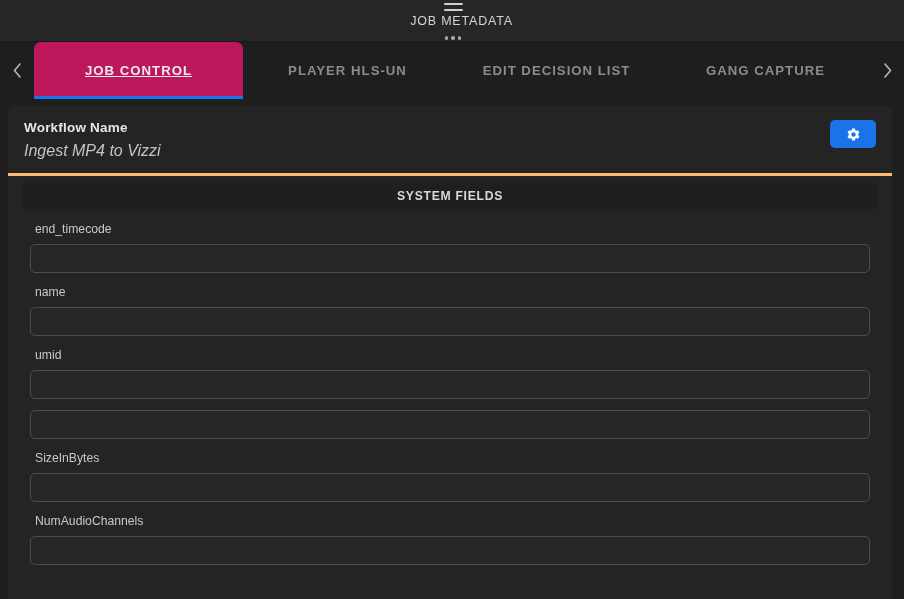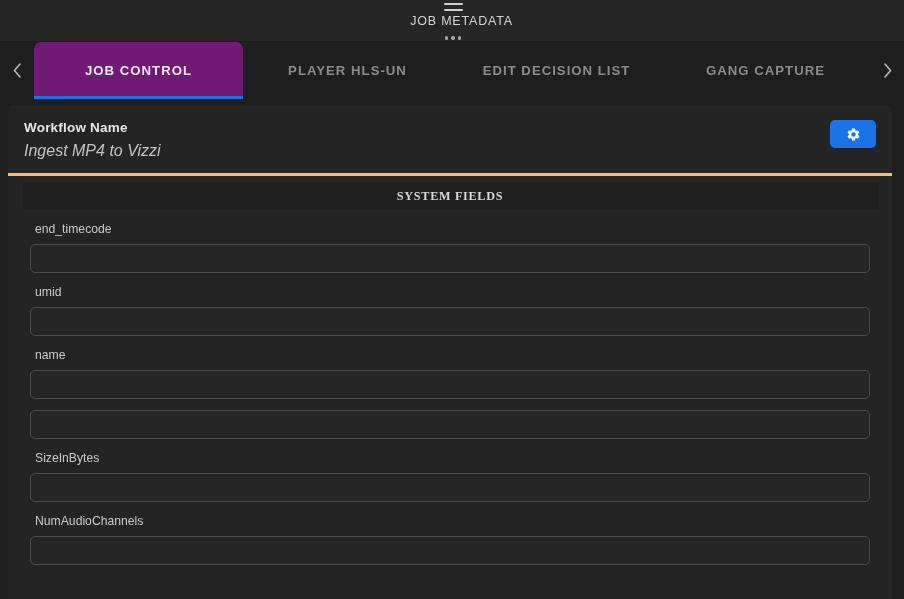--- a/index.html
+++ b/index.html
@@ -116,22 +116,23 @@
     font-size: 13.2px;
     font-weight: 700;
     letter-spacing: 1.0px;
     cursor: pointer;
     white-space: nowrap;
     padding: 0 6px;
   }
 
   .tab.active {
     color: #eaeaea;
-    background: #701a75;
+    background: #be185d;
     border-radius: 7px 7px 0 0;
+    text-decoration: underline;
   }
 
   .tab .tab-underline {
     display: none;
   }
   .tab.active .tab-underline {
     display: block;
     position: absolute;
     left: 0;
     right: 0;
@@ -206,21 +207,20 @@
   .section-header {
     height: 26px;
     background: #1f1f1f;
     display: flex;
     align-items: center;
     justify-content: center;
     color: #d9d9d9;
     font-size: 12.2px;
     font-weight: 700;
     letter-spacing: 0.7px;
-    font-family: Liberation Serif, serif;
   }
 
   .fields {
     padding: 12px 8px 0 8px;
   }
 
   .field { margin-bottom: 11px; }
 
   .field-label {
     color: #c9c9c9;
@@ -341,30 +341,30 @@
       </div>
 
       <div class="fields">
 
         <div class="field">
           <div class="field-label">end_timecode</div>
           <input class="field-input" type="text" value="" style="">
         </div>
 
         <div class="field">
+          <div class="field-label">name</div>
+          <input class="field-input" type="text" value="" style="">
+        </div>
+
+        <div class="field">
           <div class="field-label">umid</div>
           <input class="field-input" type="text" value="" style="">
         </div>
 
         <div class="field">
-          <div class="field-label">name</div>
-          <input class="field-input" type="text" value="" style="">
-        </div>
-
-        <div class="field">
           <input class="field-input" type="text" value="" style="">
         </div>
 
         <div class="field">
           <div class="field-label">SizeInBytes</div>
           <input class="field-input" type="text" value="" style="">
         </div>
 
         <div class="field">
           <div class="field-label">NumAudioChannels</div>

